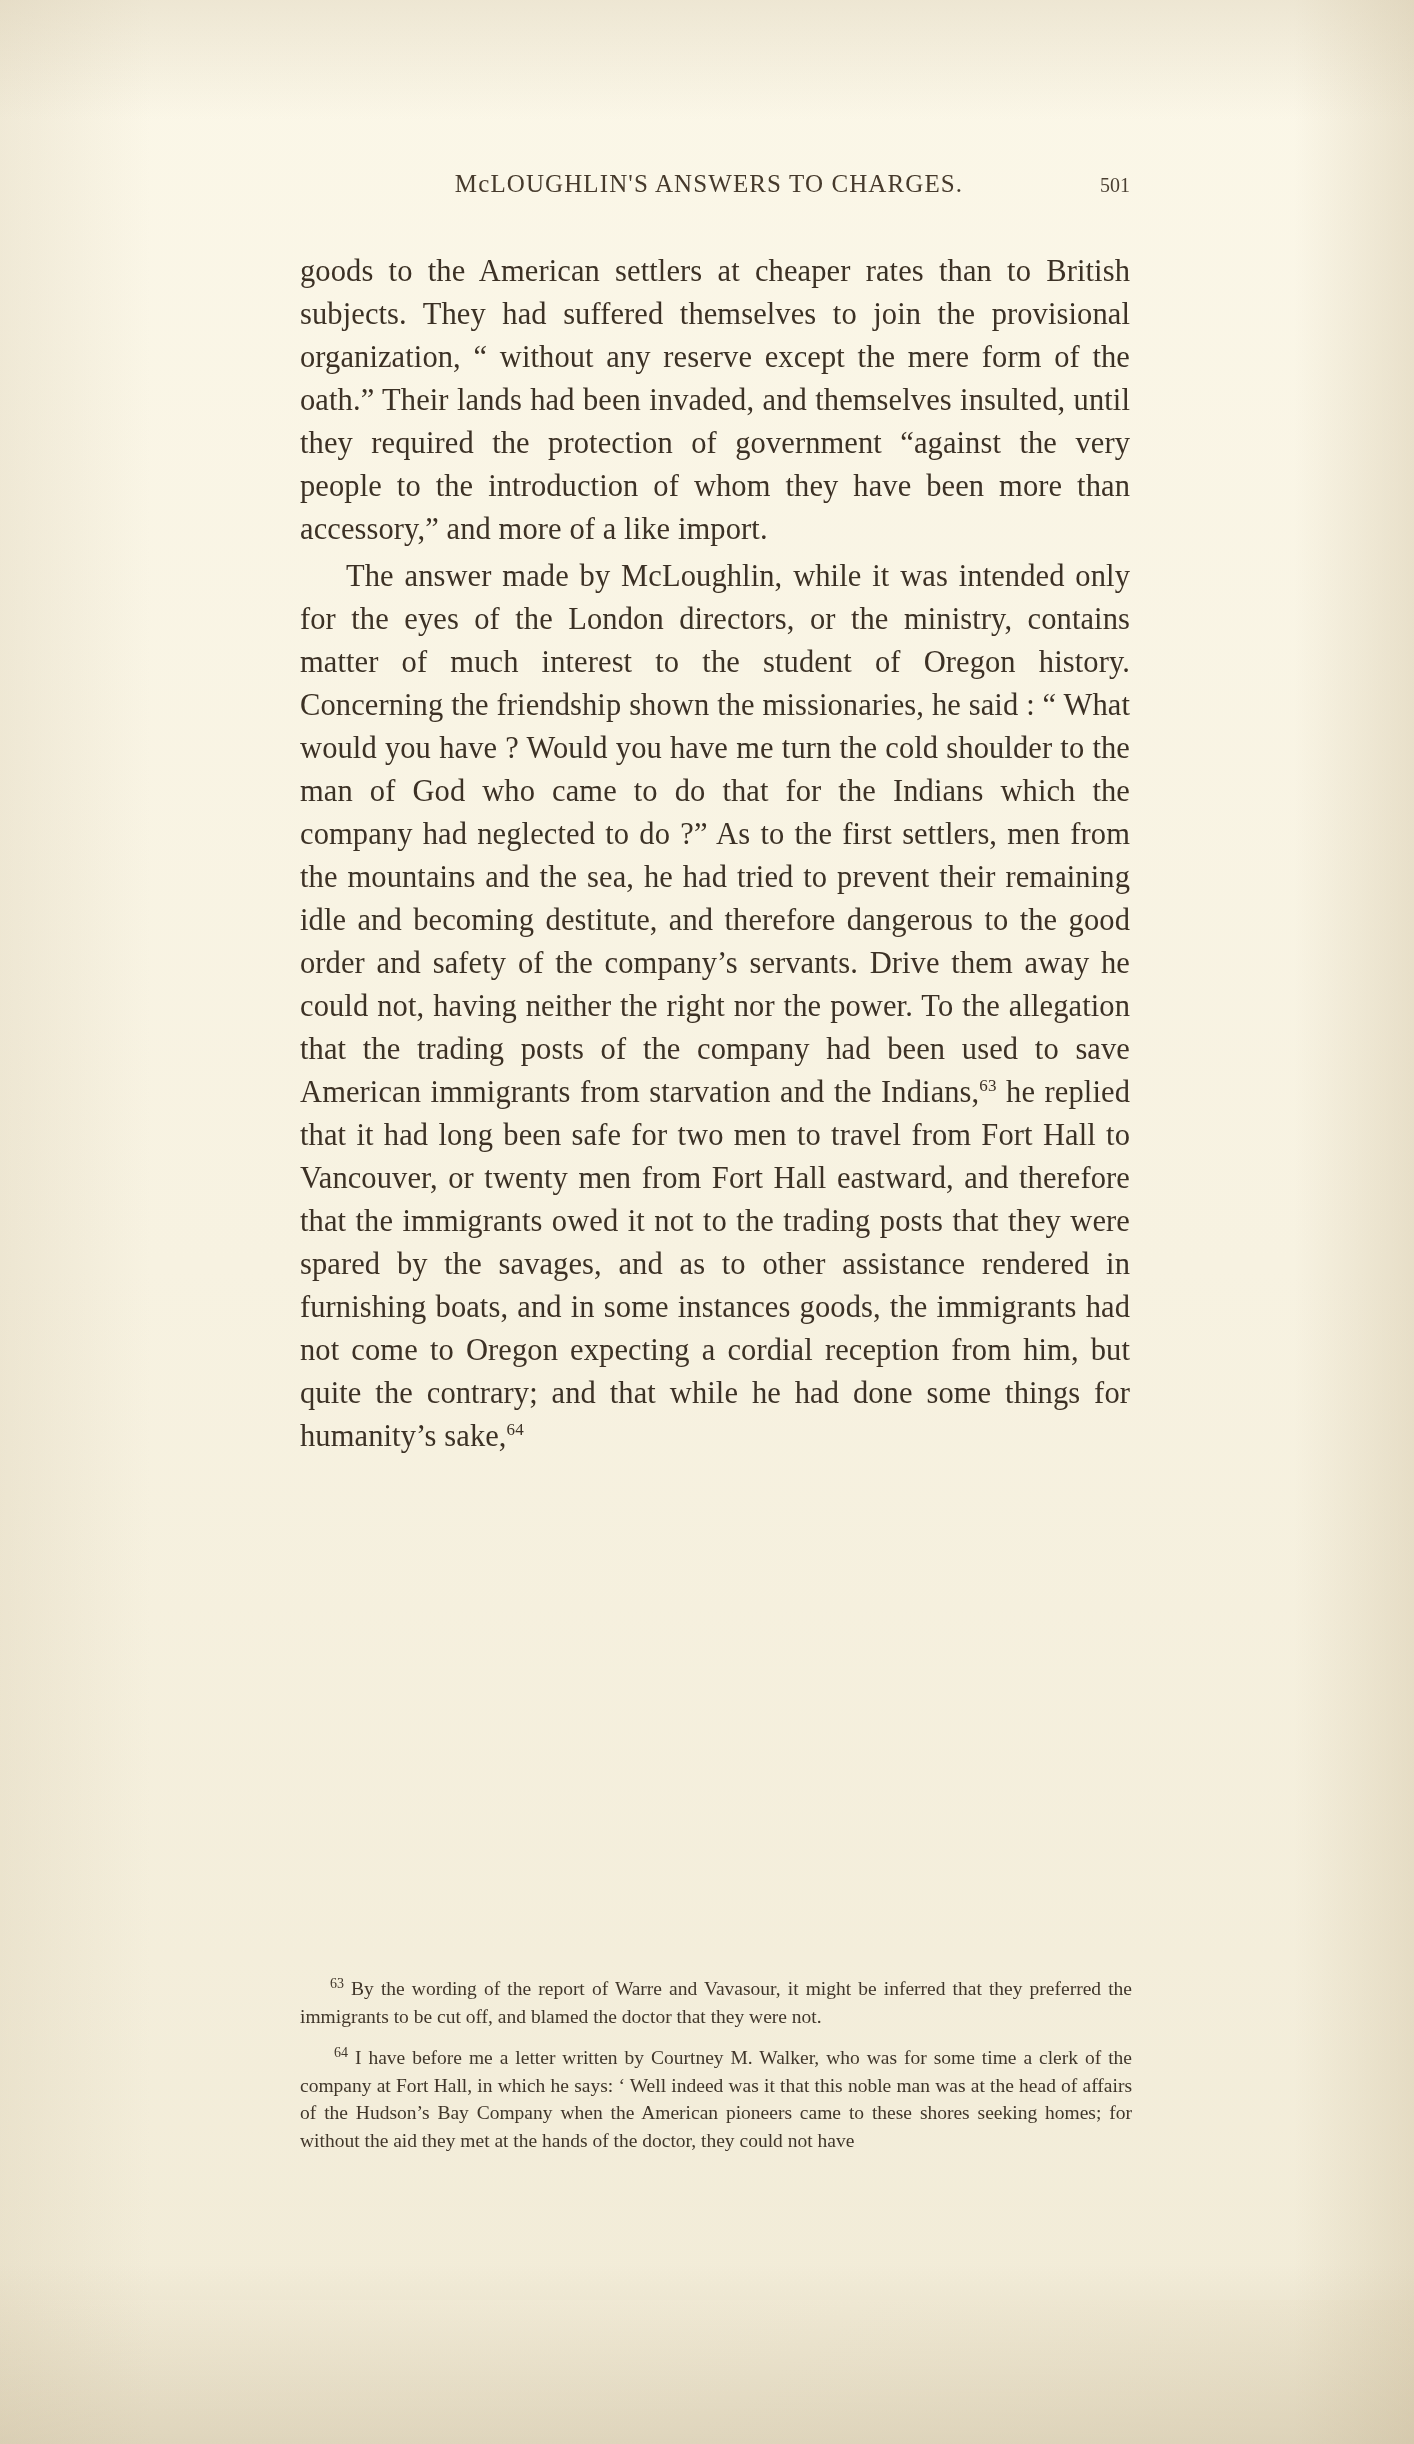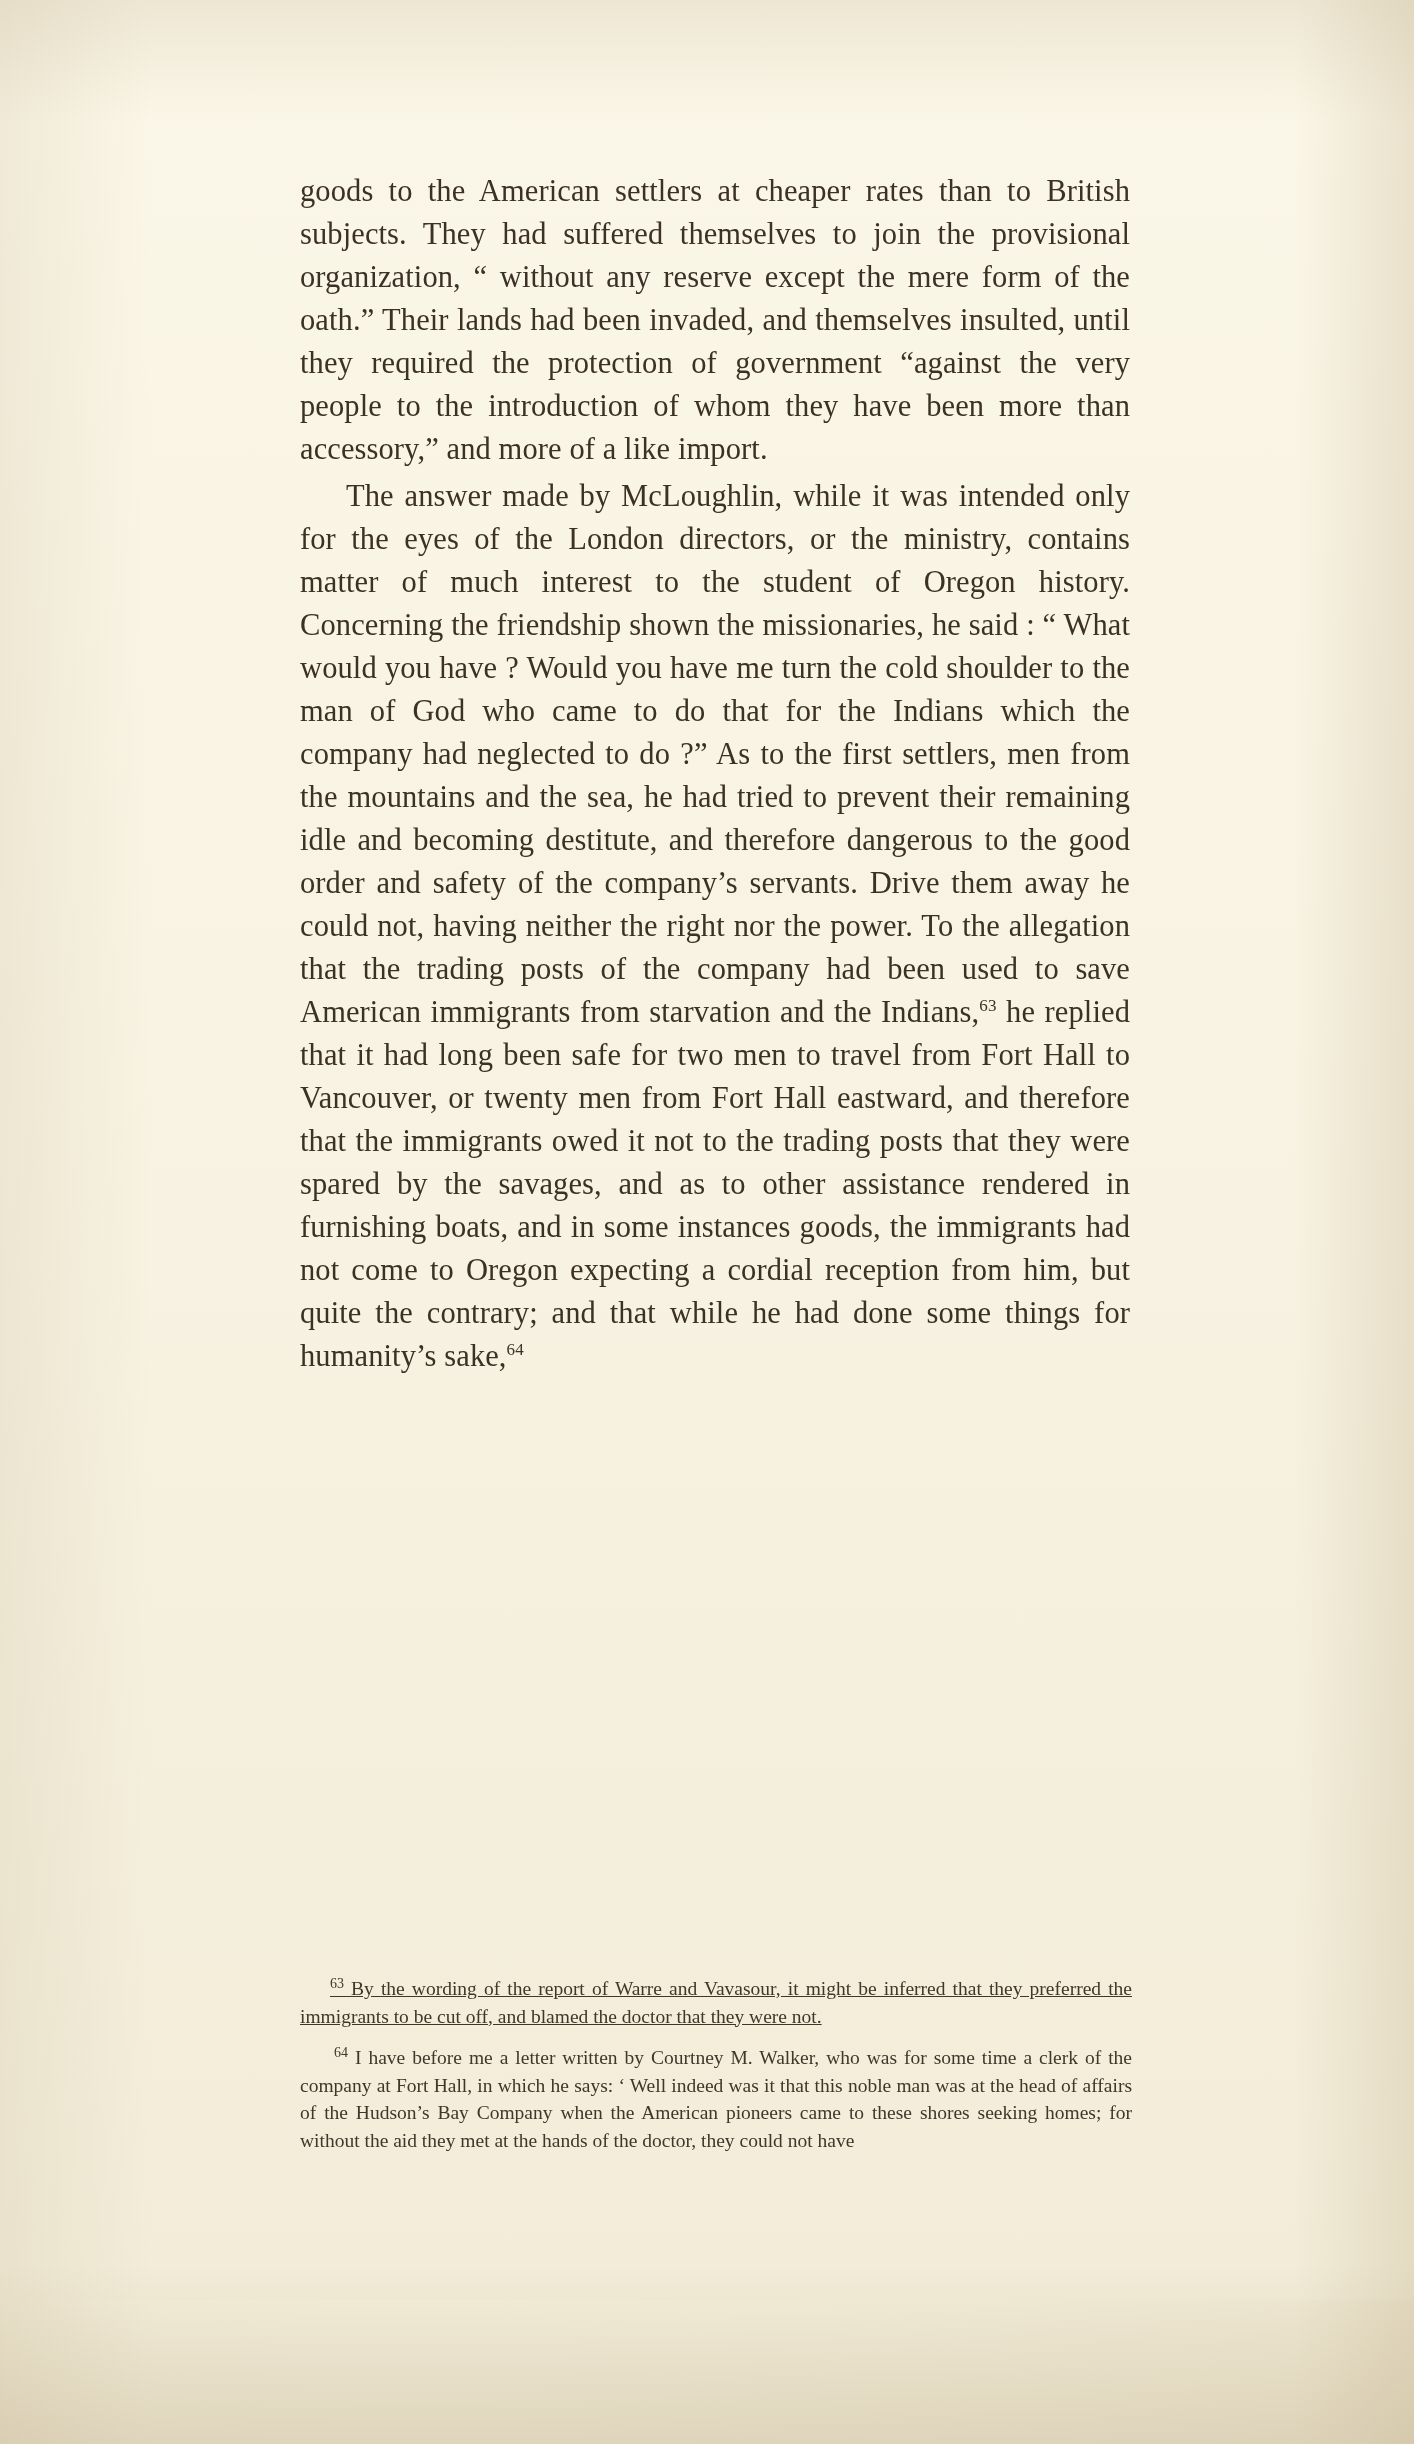--- a/index.html
+++ b/index.html
@@ -85,21 +85,20 @@
   .notes p {
     margin: 0;
     font-size: 19.5px;
     line-height: 27.5px;
     text-align: justify;
     color: #40362a;
     font-family: "Liberation Serif", serif;
   }
   .notes p.first {
     text-indent: 30px;
-    text-decoration: underline;
   }
   .notes p.second {
     text-indent: 34px;
     margin-top: 14px;
   }
   .notes sup.fn {
     font-size: 14px;
   }
   
   .edge-shade-right {
@@ -140,20 +139,24 @@
   }
 </style>
 </head>
 <body>
 
 <div class="page">
   <div class="sheet"></div>
 
   <div class="content">
 
+    <div class="running-head">
+      <div class="title">McLOUGHLIN'S ANSWERS TO CHARGES.</div>
+      <div class="folio">501</div>
+    </div>
 
     <div class="body-text">
       <p>goods to the American settlers at cheaper rates than to British subjects. They had suffered themselves to join the provisional organization, “ without any reserve except the mere form of the oath.” Their lands had been invaded, and themselves insulted, until they required the protection of government “against the very people to the introduction of whom they have been more than accessory,” and more of a like import.</p>
       <p class="indent"><span>The answer made by McLoughlin, while it was intended only for the eyes of the London directors, or the ministry, contains matter of much interest to the student of Oregon history. Concerning the friendship shown the missionaries, he said : “ What would you have ? Would you have me turn the cold shoulder to the man of God who came to do that for the Indians which the company had neglected to do ?” As to the first settlers, men from the mountains and the sea, he had tried to prevent their remaining idle and becoming destitute, and therefore dangerous to the good order and safety of the company’s servants. Drive them away he could not, having neither the right nor the power. To the allegation that the trading posts of the company had been used to save American immigrants from starvation and the Indians,</span><sup class="fn">63</sup><span> he replied that it had long been safe for two men to travel from Fort Hall to Vancouver, or twenty men from Fort Hall eastward, and therefore that the immigrants owed it not to the trading posts that they were spared by the savages, and as to other assistance rendered in furnishing boats, and in some instances goods, the immigrants had not come to Oregon expecting a cordial reception from him, but quite the contrary; and that while he had done some things for humanity’s sake,</span><sup class="fn">64</sup></p>
     </div>
   </div>
 
   <div class="notes">
     <p class="first"><sup class="fn">63</sup><span> By the wording of the report of Warre and Vavasour, it might be inferred that they preferred the immigrants to be cut off, and blamed the doctor that they were not.</span></p>
     <p class="second"><sup class="fn">64</sup><span> I have before me a letter written by Courtney M. Walker, who was for some time a clerk of the company at Fort Hall, in which he says: ‘ Well indeed was it that this noble man was at the head of affairs of the Hudson’s Bay Company when the American pioneers came to these shores seeking homes; for without the aid they met at the hands of the doctor, they could not have</span></p>

